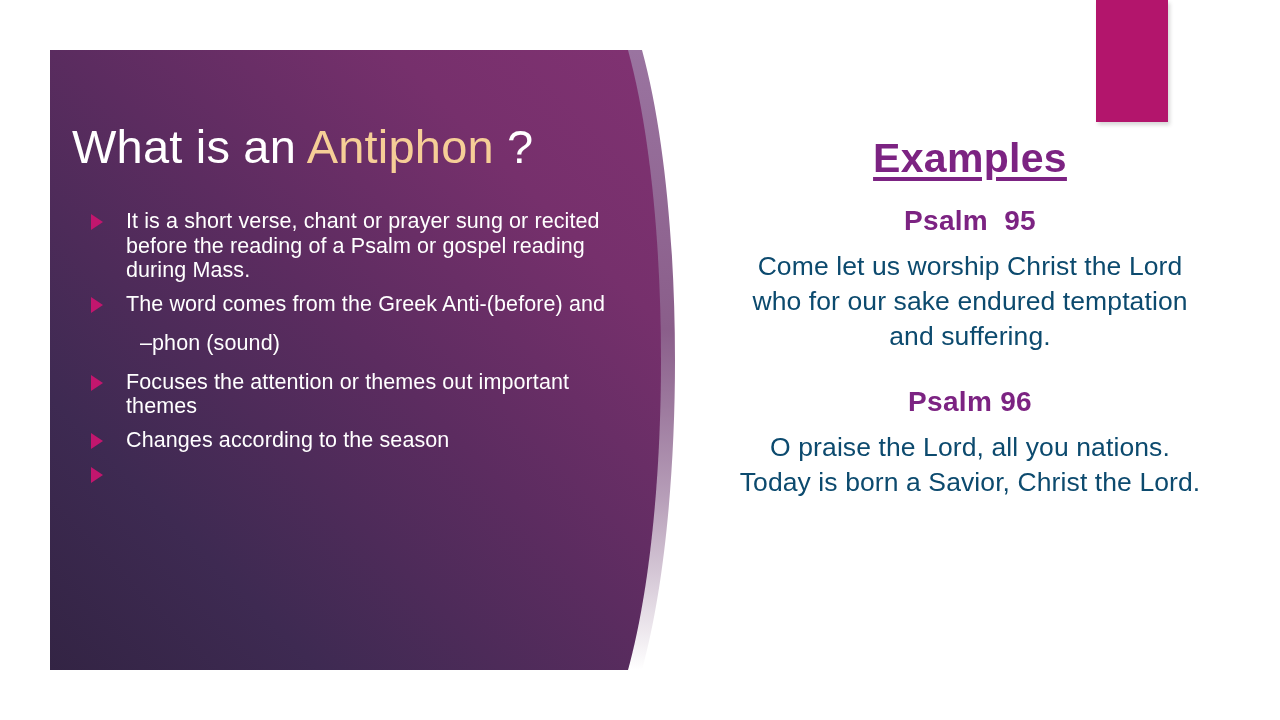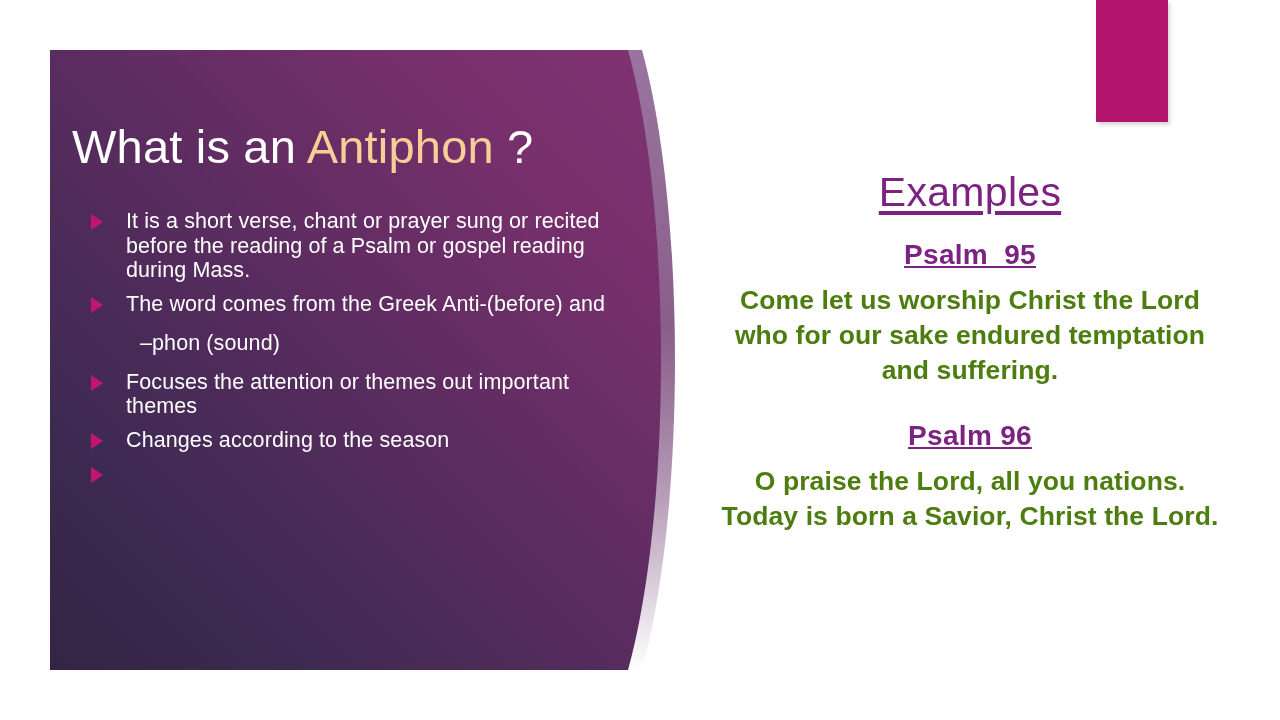--- a/index.html
+++ b/index.html
@@ -111,43 +111,42 @@
 
   
   #right-col {
     position: absolute;
     left: 680px;
     top: 50px;
     width: 580px;
     text-align: center;
   }
   #examples-heading {
-    margin: 120px 0 0 0;
+    margin: 86px 0 0 0;
     font-size: 41px;
-    font-weight: normal;
+    font-weight: bold;
     color: #7C2382;
     text-decoration: underline;
     text-underline-offset: 5px;
     letter-spacing: 0.3px;
     line-height: 1.1;
   }
   .psalm-label {
     margin: 24px 0 0 0;
     font-size: 28px;
     font-weight: bold;
     color: #7C2382;
     letter-spacing: 0.3px;
     white-space: pre;
-    text-decoration: underline;
   }
   .psalm-verse {
     margin: 12px 0 0 0;
     font-size: 26.5px;
-    font-weight: 700;
-    color: #4d7c0f;
+    font-weight: 400;
+    color: #0c4a6e;
     line-height: 1.32;
     letter-spacing: 0.1px;
     white-space: pre-line;
   }
   #psalm-96-label { margin-top: 32px; }
 </style>
 </head>
 <body>
 
 <div id="slide">

